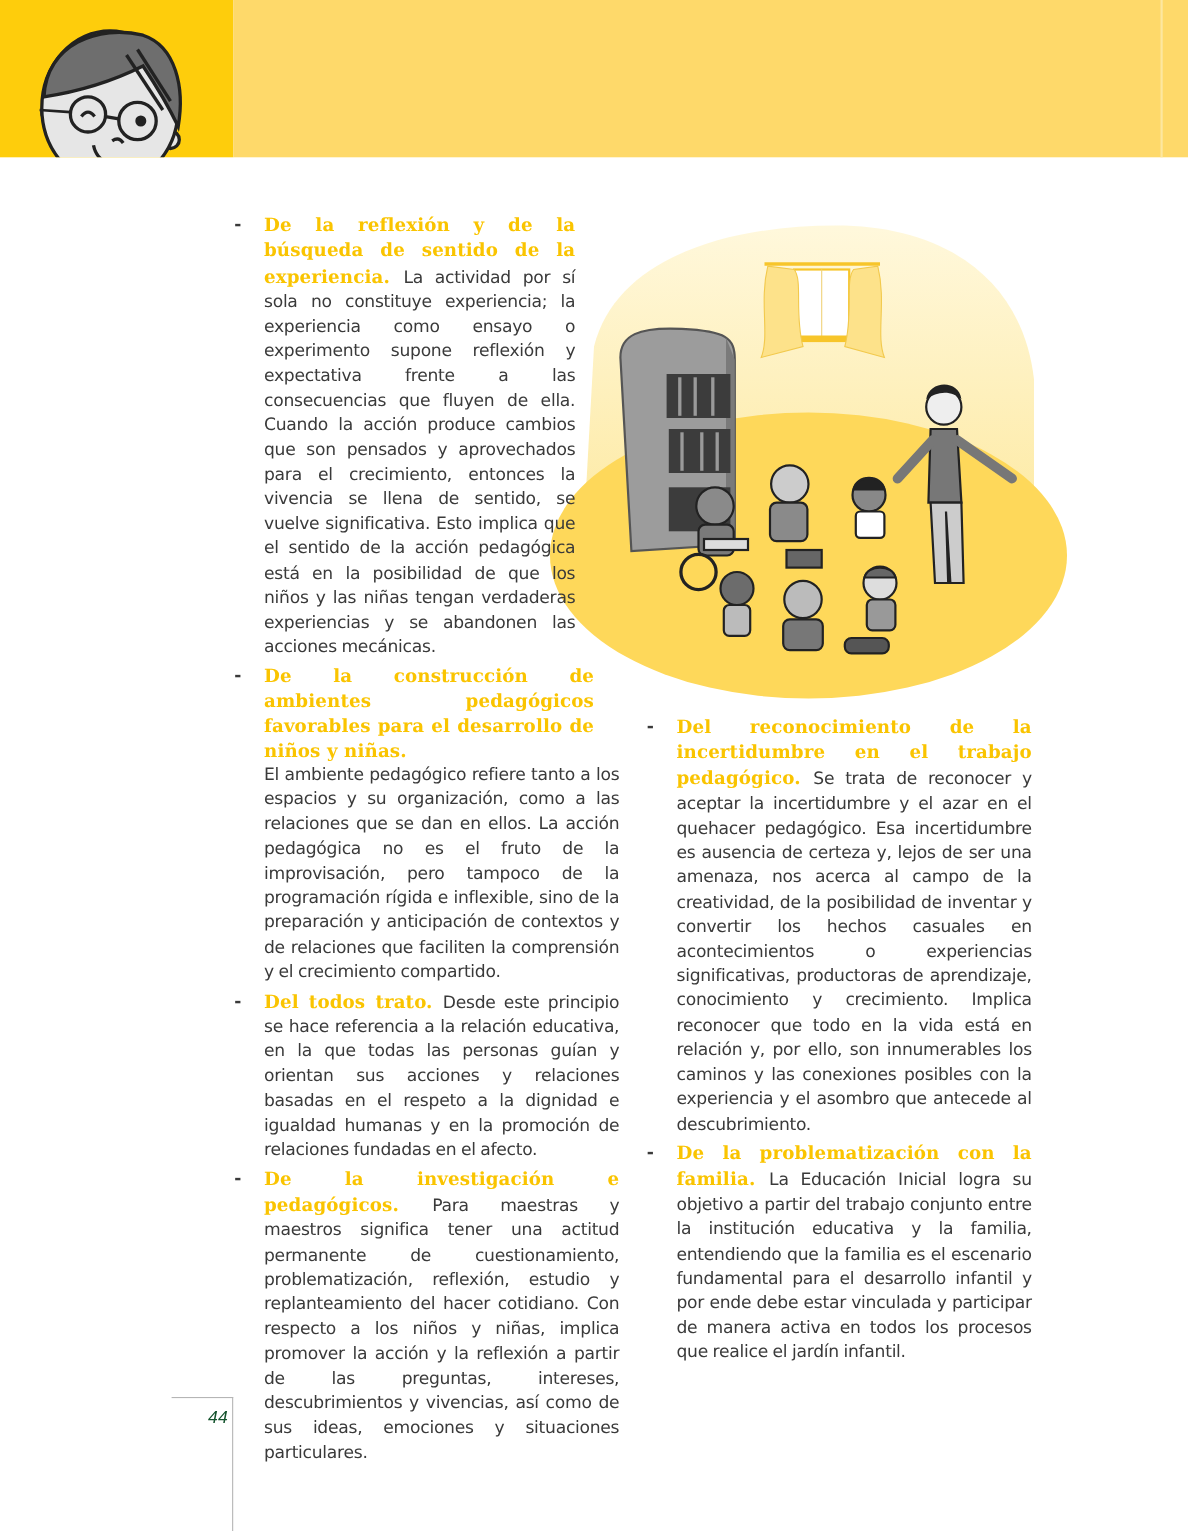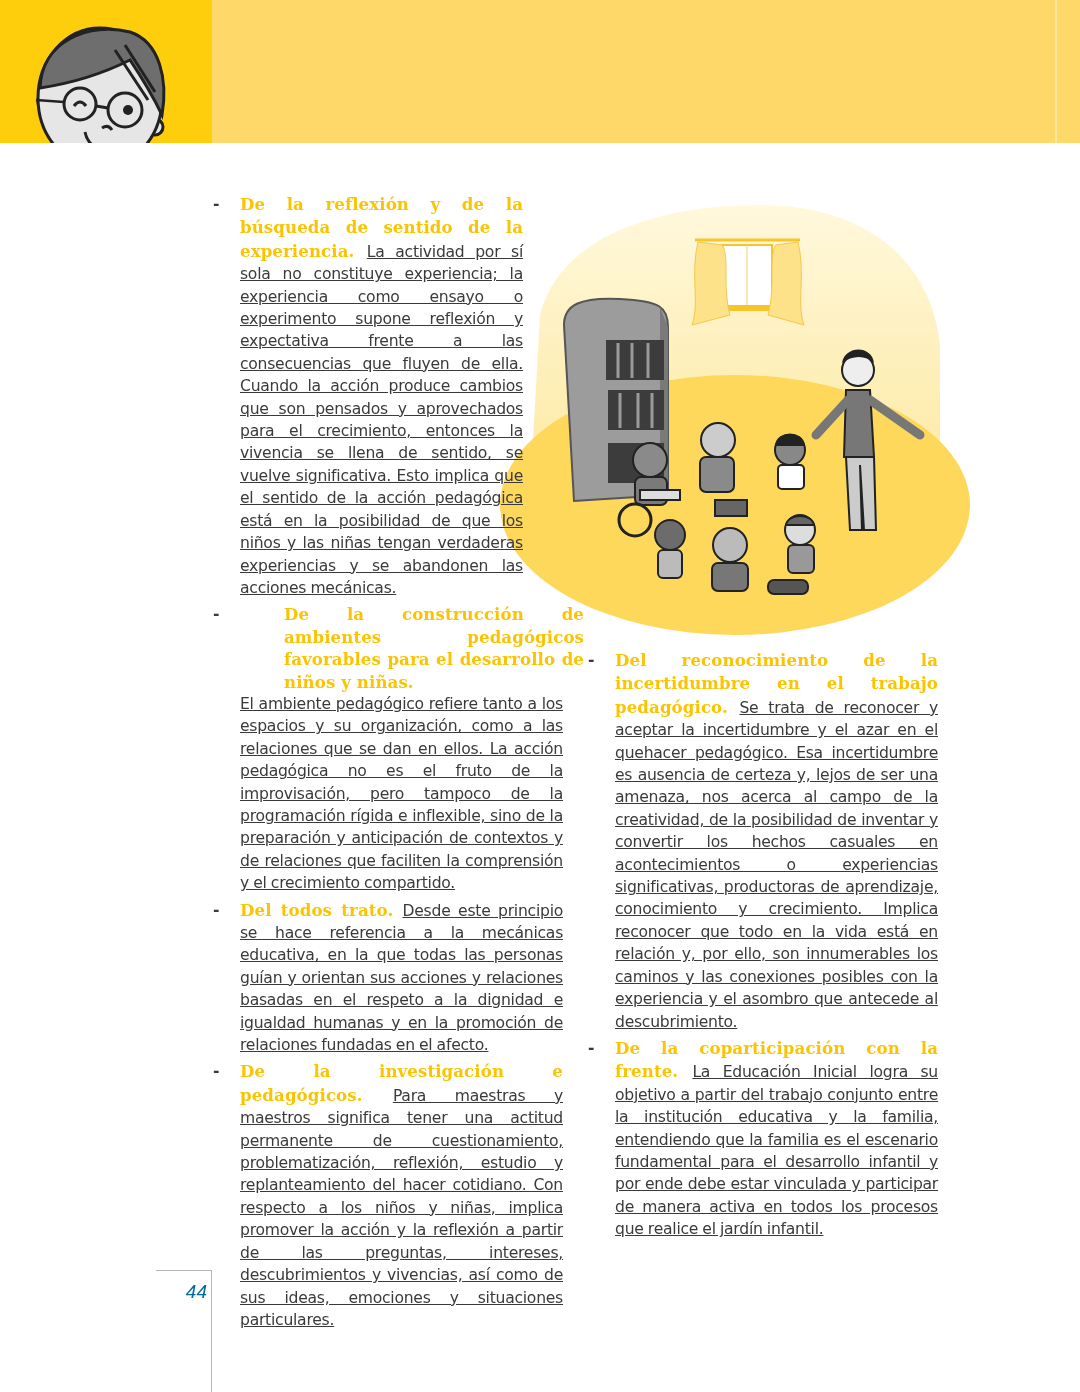--- a/index.html
+++ b/index.html
@@ -25,38 +25,38 @@
 
   .col { position:absolute; font-size:15.6px; line-height:22.4px; }
   .item { position:relative; padding-left:27px; text-align:justify; hyphens:manual; }
   .item .dash {
     position:absolute; left:0; top:0; font-weight:bold; color:#3a3a3a;
   }
   .item .title {
     font-family:"DejaVu Serif", serif; font-weight:bold;
     color:#fac400; font-size:16.6px; letter-spacing:0.1px;
   }
-  .item .body { letter-spacing:-0.25px; word-spacing:-0.5px;text-decoration:underline; }
+  .item .body { letter-spacing:-0.25px; word-spacing:-0.5px; }
 
   .col-left { left:213px; top:193px; width:350px; }
   .col-right { left:588px; top:649px; width:350px; }
 
   
   .item.narrow { width:283px; }
 
   .illustration { position:absolute; left:500px; top:195px; width:480px; height:450px; }
 
   .page-footer {
     position:absolute; left:156px; top:1270px; width:55px; height:122px;
     border-top:1px solid #b5b5b5; border-right:1px solid #b5b5b5;
   }
   .page-number {
     position:absolute; right:4px; top:10px;
     font-family:"Liberation Sans", sans-serif; font-style:italic;
-    font-size:19px; color:#0369a1;
+    font-size:16px; color:#14532d;
   }
 </style>
 </head>
 <body>
 
 <div class="header-left">
   <svg class="mascot" width="150" height="130" viewBox="0 0 150 130">
 
     <circle cx="18" cy="82" r="10" fill="#e6e6e6" stroke="#222" stroke-width="3"></circle>
     <circle cx="125" cy="107" r="8" fill="#e6e6e6" stroke="#222" stroke-width="3"></circle>
@@ -146,43 +146,43 @@
 </svg>
 
 <div class="col col-left">
   <div class="item narrow">
     <span class="dash">-</span>
     <span class="title">De la reflexión y de la búsqueda de sentido de la experiencia. </span>
     <span class="body">La actividad por sí sola no constituye experiencia; la experiencia como ensayo o experimento supone reflexión y expectativa frente a las consecuencias que fluyen de ella. Cuando la acción produce cambios que son pensados y aprovechados para el crecimiento, entonces la vivencia se llena de sentido, se vuelve significativa. Esto implica que el sentido de la acción pedagógica está en la posibilidad de que los niños y las niñas tengan verdaderas experiencias y se abandonen las acciones mecánicas.</span>
   </div>
   <div class="item" style="margin-top:4px;">
     <span class="dash">-</span>
-    <span class="title" style="display:block;width:300px;margin-left:44px;">De la construcción de ambientes pedagógicos favorables para el desarrollo de niños y niñas. </span>
+    <span class="title" style="display:block;width:300px;">De la construcción de ambientes pedagógicos favorables para el desarrollo de niños y niñas. </span>
     <span class="body">El ambiente pedagógico refiere tanto a los espacios y su organización, como a las relaciones que se dan en ellos. La acción pedagógica no es el fruto de la improvisación, pero tampoco de la programación rígida e inflexible, sino de la preparación y anticipación de contextos y de relaciones que faciliten la comprensión y el crecimiento compartido.</span>
   </div>
   <div class="item" style="margin-top:4px;">
     <span class="dash">-</span>
     <span class="title">Del todos trato. </span>
-    <span class="body">Desde este principio se hace referencia a la mecánicas educativa, en la que todas las personas guían y orientan sus acciones y relaciones basadas en el respeto a la dignidad e igualdad humanas y en la promoción de relaciones fundadas en el afecto.</span>
+    <span class="body">Desde este principio se hace referencia a la relación educativa, en la que todas las personas guían y orientan sus acciones y relaciones basadas en el respeto a la dignidad e igualdad humanas y en la promoción de relaciones fundadas en el afecto.</span>
   </div>
   <div class="item" style="margin-top:4px;">
     <span class="dash">-</span>
     <span class="title">De la investigación e pedagógicos. </span>
     <span class="body">Para maestras y maestros significa tener una actitud permanente de cuestionamiento, problematización, reflexión, estudio y replanteamiento del hacer cotidiano. Con respecto a los niños y niñas, implica promover la acción y la reflexión a partir de las preguntas, intereses, descubrimientos y vivencias, así como de sus ideas, emociones y situaciones particulares.</span>
   </div>
 </div>
 
 <div class="col col-right">
   <div class="item">
     <span class="dash">-</span>
     <span class="title">Del reconocimiento de la incertidumbre en el trabajo pedagógico. </span>
     <span class="body">Se trata de reconocer y aceptar la incertidumbre y el azar en el quehacer pedagógico. Esa incertidumbre es ausencia de certeza y, lejos de ser una amenaza, nos acerca al campo de la creatividad, de la posibilidad de inventar y convertir los hechos casuales en acontecimientos o experiencias significativas, productoras de aprendizaje, conocimiento y crecimiento. Implica reconocer que todo en la vida está en relación y, por ello, son innumerables los caminos y las conexiones posibles con la experiencia y el asombro que antecede al descubrimiento.</span>
   </div>
   <div class="item" style="margin-top:4px;">
     <span class="dash">-</span>
-    <span class="title">De la coparticipación con la frente. </span>
+    <span class="title">De la problematización con la familia. </span>
     <span class="body">La Educación Inicial logra su objetivo a partir del trabajo conjunto entre la institución educativa y la familia, entendiendo que la familia es el escenario fundamental para el desarrollo infantil y por ende debe estar vinculada y participar de manera activa en todos los procesos que realice el jardín infantil.</span>
   </div>
 </div>
 
 <div class="page-footer">
   <span class="page-number">44</span>
 </div>
 
 </body></html>

